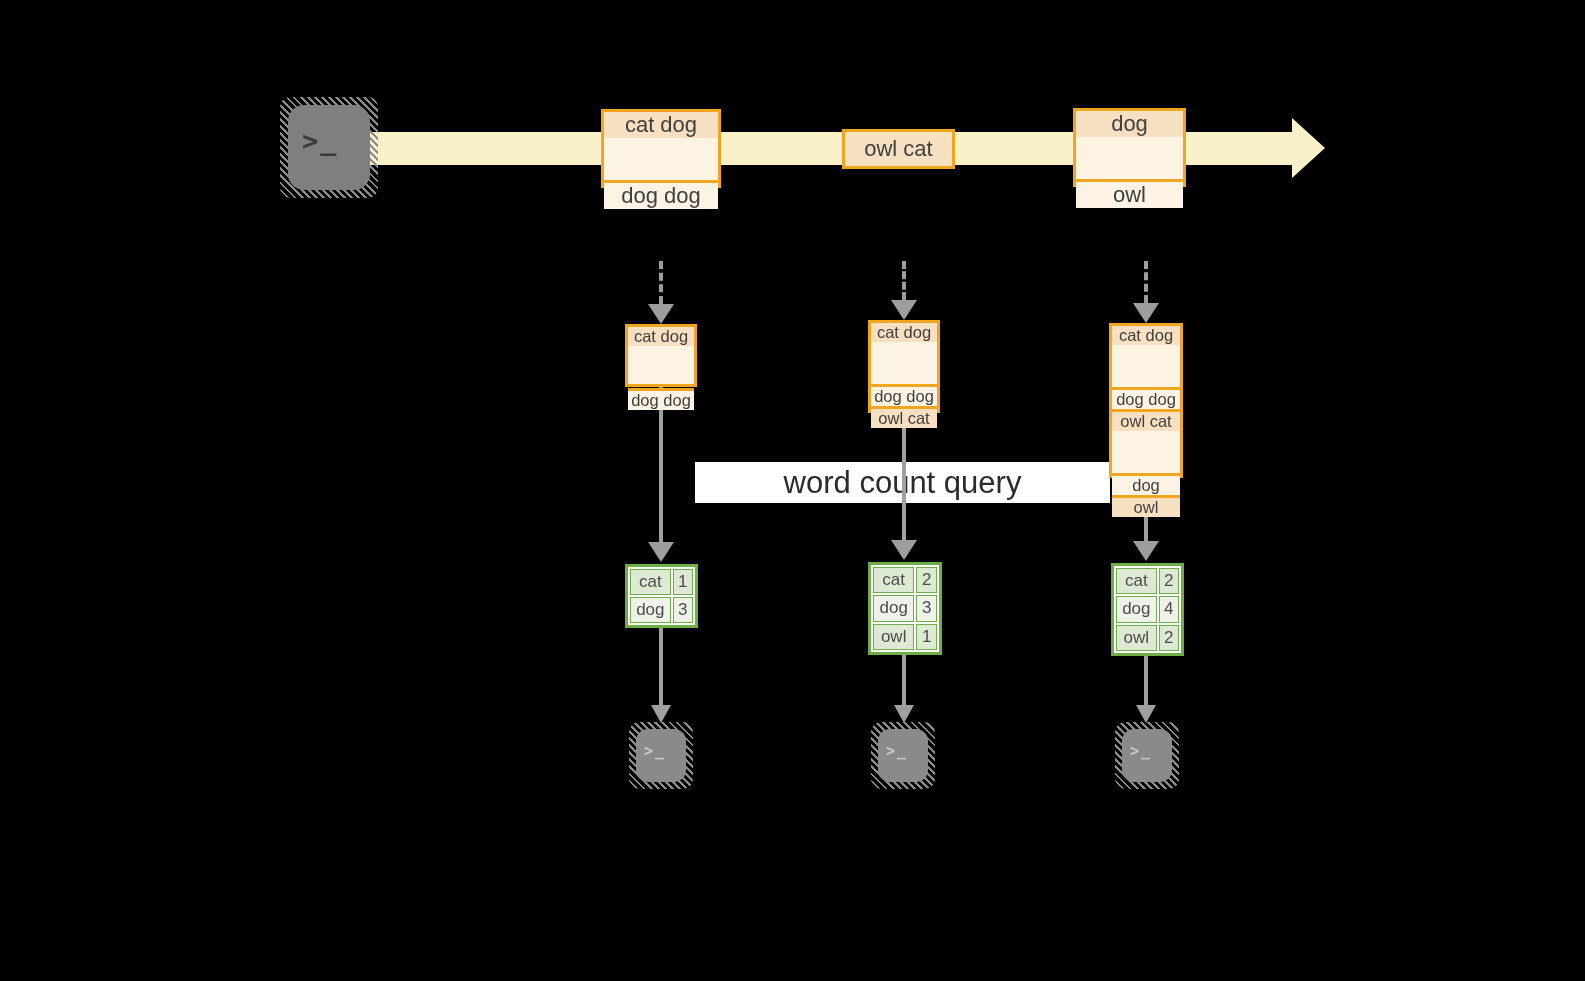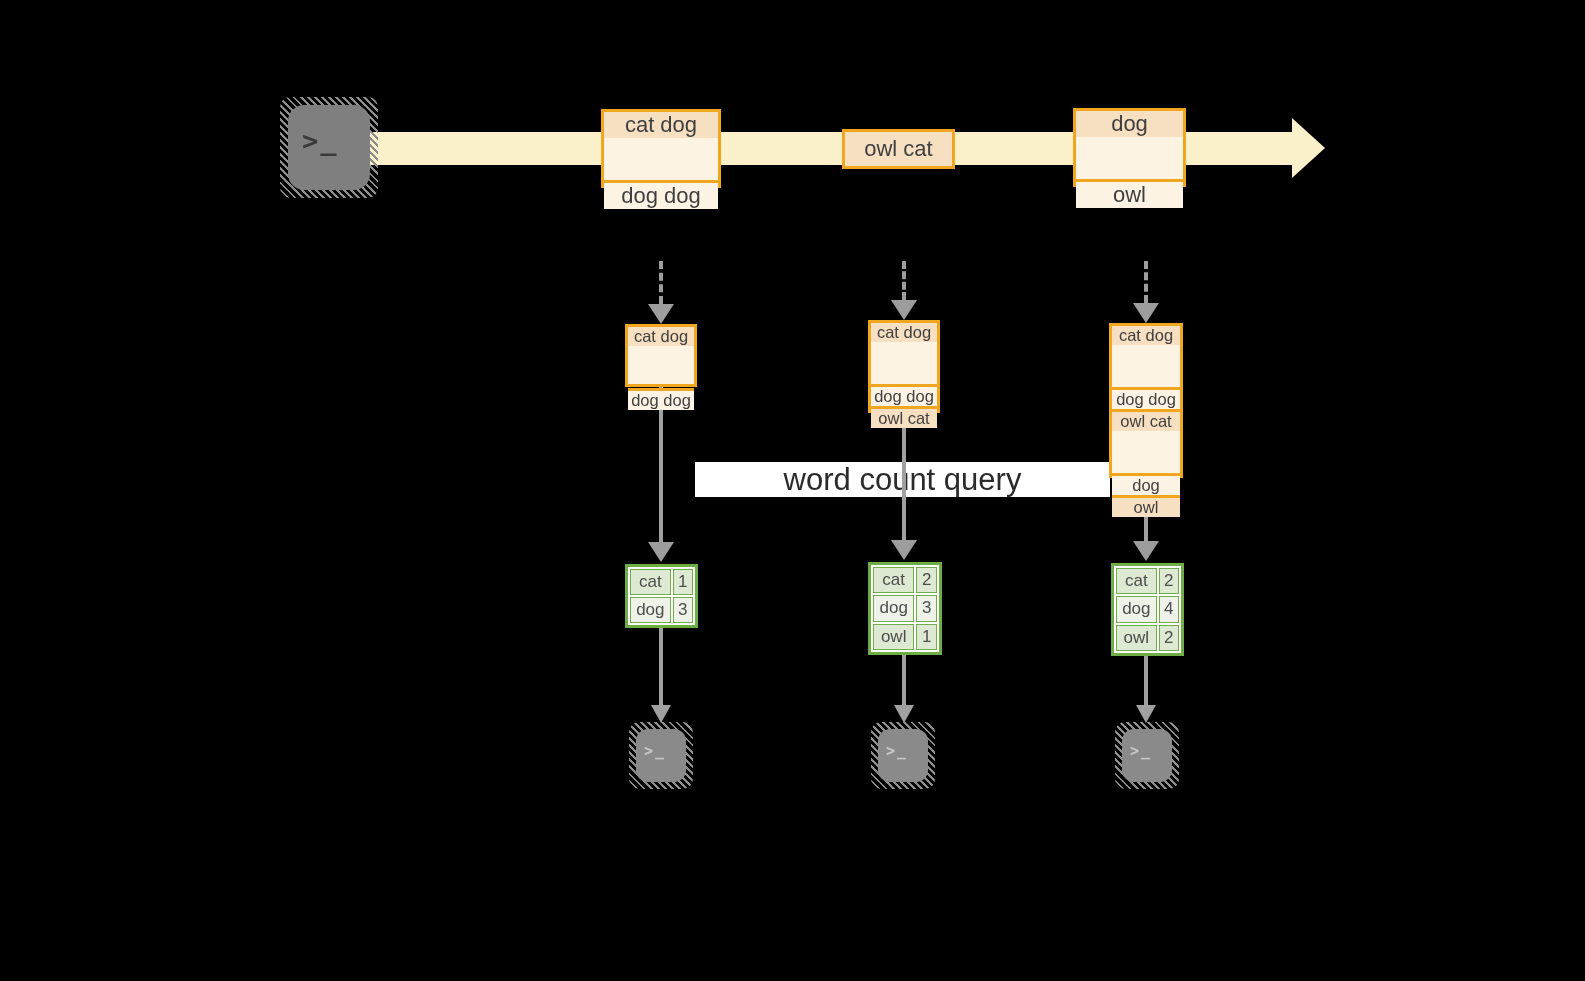--- a/index.html
+++ b/index.html
@@ -126,21 +126,21 @@
       <div class="tcell peach">owl cat</div>
     </div>
   <div class="abs obox st-font z3" style="left:1109px; top:323px; width:74px; height:155px;">
       <div class="tcell peach">cat dog</div>
       <div class="tcell cream">dog dog</div>
       <div class="tcell peach">owl cat</div>
       <div class="tcell cream">dog</div>
       <div class="tcell peach">owl</div>
     </div>
 
-  <div class="abs querybox z1" style="left:695px; top:462px; width:415px; height:35px;">
+  <div class="abs querybox z1" style="left:695px; top:462px; width:415px; height:41px;">
     <span>word count query</span>
   </div>
 
   <div class="abs solid-line z2" style="left:659px; top:387px; height:156px;"></div>
   <div class="abs head-big z2" style="left:648px; top:542px;"></div>
   <div class="abs solid-line z2" style="left:902px; top:413px; height:128px;"></div>
   <div class="abs head-big z2" style="left:891px; top:540px;"></div>
   <div class="abs solid-line z2" style="left:1144px; top:478px; height:64px;"></div>
   <div class="abs head-big z2" style="left:1133px; top:541px;"></div>
 

